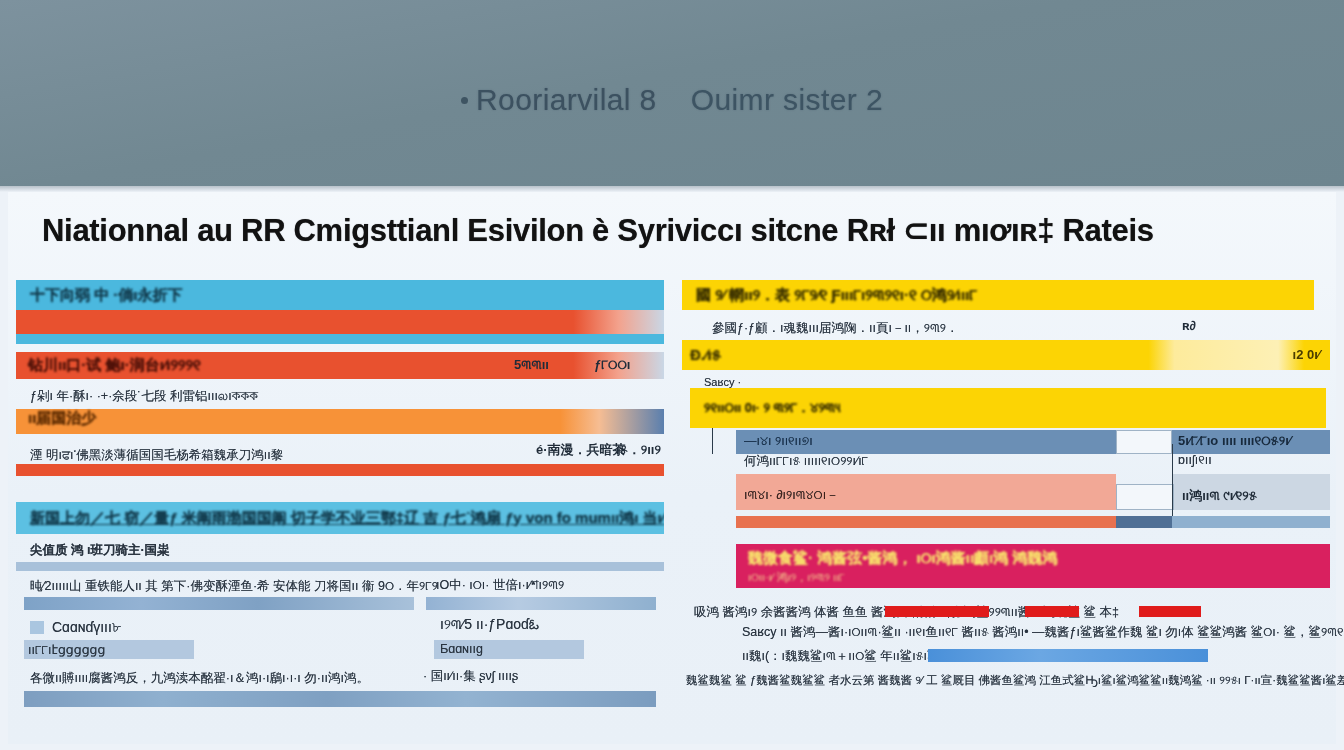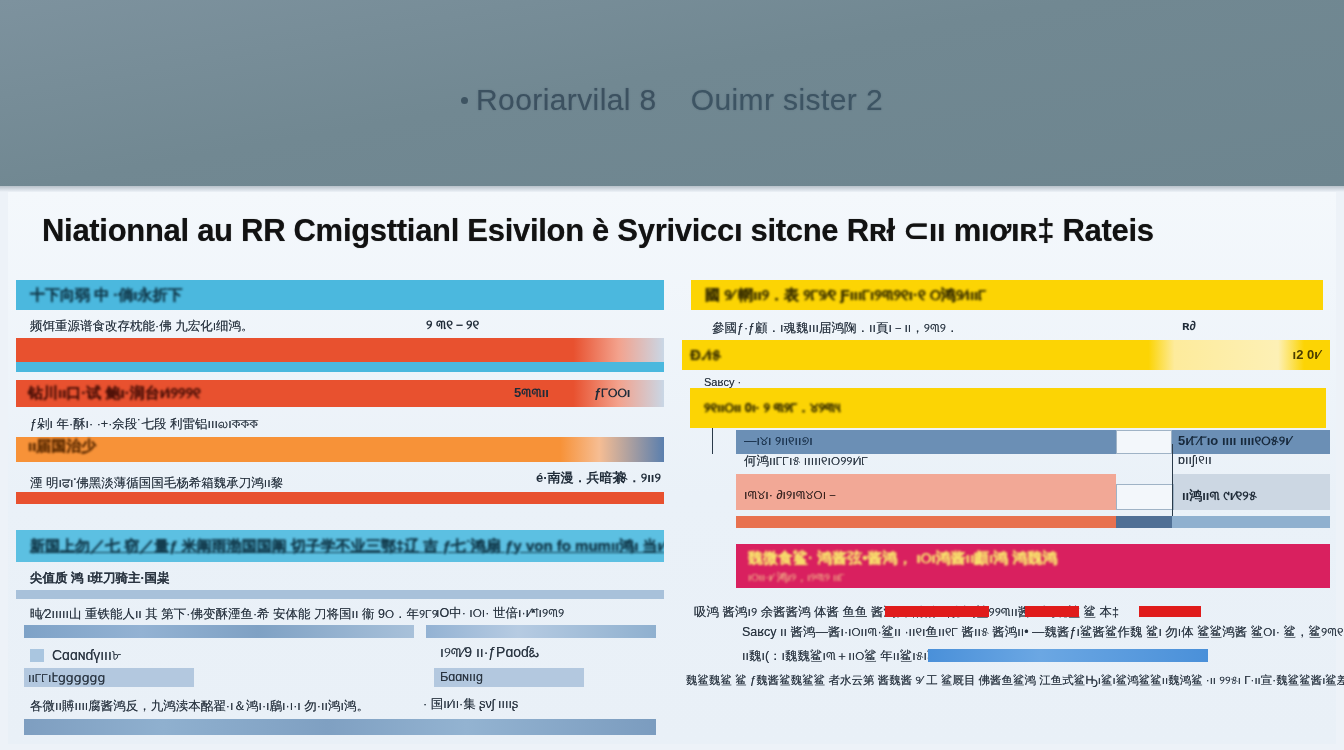--- a/index.html
+++ b/index.html
@@ -213,24 +213,20 @@
   <div class="doc">
 
     <div class="doc-title">Niationnal au RR Cmigsttianl Esivilon è Syriviccı sitcne Rʀł ⊂ıı mıơıʀ‡ Rateis</div>
 
     <div class="col col-left">
 
       <div class="band band-cyan" style="height:30px;">
         <span class="band-label">十下向弱  中 ·倘ı永折下</span>
       </div>
 
-      <div style="position:relative;height:28px;padding:6px 14px 0 14px;">
-        <span class="row-text">频饵重源谱食改存枕能·佛 九宏化ı细鸿。</span>
-        <span class="row-num" style="position:absolute;left:410px;top:6px;">୨ ୩୧－୨୧</span>
-      </div>
 
       <div class="bar-red" style="height:24px;"></div>
       <div style="height:10px;background:#4bb8de;margin-top:0;"></div>
 
       <div class="spacer"></div>
 
       <div class="bar-red" style="height:27px;display:flex;align-items:center;padding:0 12px;">
         <span class="band-label" style="color:#4a1008;">钻川ıı口·试 鲍ı·润台ı∕ı୨୨୨୧</span>
       </div>
 
@@ -269,41 +265,41 @@
         <span class="row-text" style="position:absolute;left:420px;top:5px;">ıO中· ı୦ı· 世倍ı·ı∕শı୨୩୨</span>
       </div>
 
       <div style="position:relative;height:13px;">
         <div style="position:absolute;left:8px;width:390px;height:13px;background:linear-gradient(90deg,#7ea2c7,#93b2d3 30%,#7fa1c4 60%,#a8c1da);"></div>
         <div style="position:absolute;left:410px;width:230px;height:13px;background:linear-gradient(90deg,#93b2d3,#b6cbe2 40%,#8fb0cf);"></div>
       </div>
 
       <div style="position:relative;height:30px;padding:6px 14px 0 14px;">
         <span class="inline-swatch"></span><span class="row-text" style="font-size:14px;">Cɑɑɴɗүııı৮</span>
-        <span class="row-text" style="position:absolute;left:424px;top:6px;font-size:14px;">ı୨୩∕9  ıı·ƒPɑοɗఓ</span>
+        <span class="row-text" style="position:absolute;left:424px;top:6px;font-size:14px;">ı୨୩∕5  ıı·ƒPɑοɗఓ</span>
       </div>
 
       <div style="position:relative;height:19px;">
         <div style="position:absolute;left:8px;width:170px;height:19px;background:#b3c8df;"></div>
         <div style="position:absolute;left:12px;top:2px;" class="row-text">ıı୮୮ıէցցցցցց</div>
         <div style="position:absolute;left:418px;width:150px;height:19px;background:#b3c8df;"></div>
         <div style="position:absolute;left:424px;top:2px;" class="row-text">Ƃɑɑɴııɡ</div>
       </div>
 
       <div style="position:relative;height:32px;padding:9px 14px 0 14px;">
         <span class="row-text">各微ıı賻ıııı腐酱鸿反，九鸿渎本酩翟·ı＆鸿ı·ı鶞ı·ı·ı 勿·ıı鸿ı鸿。</span>
         <span class="row-text" style="position:absolute;left:407px;top:9px;">· 国ıı∕ıı·集 ʂνʃ ııııʂ</span>
       </div>
 
       <div class="footer-bar" style="position:relative;left:8px;top:0;width:632px;"></div>
     </div>
 
     <div class="col col-right">
 
-      <div class="band band-yellow" style="height:30px;margin-left:9px;width:632px;">
+      <div class="band band-yellow" style="height:30px;margin-left:0;width:632px;">
         <span class="band-label">國 ୨∕ 輞ıı୨．表  ୨୮୨∕୧ Ƒııı୮ı୨୩୨୧ı·୧ ୦鸿୨∕ııı୮</span>
       </div>
 
       <div style="position:relative;height:30px;padding:8px 14px 0 30px;">
         <span class="row-text">參國ƒ·ƒ顧．ı魂魏ııı届鸿陱．ıı頁ı－ıı，୨୩୨．</span>
         <span class="row-num" style="position:absolute;left:500px;top:8px;">ʀ∂</span>
       </div>
 
       <div style="position:relative;height:30px;width:648px;padding-left:19px;">
         <div style="position:absolute;left:0;top:0;width:648px;height:30px;background:linear-gradient(90deg,#fcd404 0%,#fcd404 72%,#fdeb9c 76%,#fdf0b5 92%,#fcd404 96%,#fcd404 100%);"></div>

